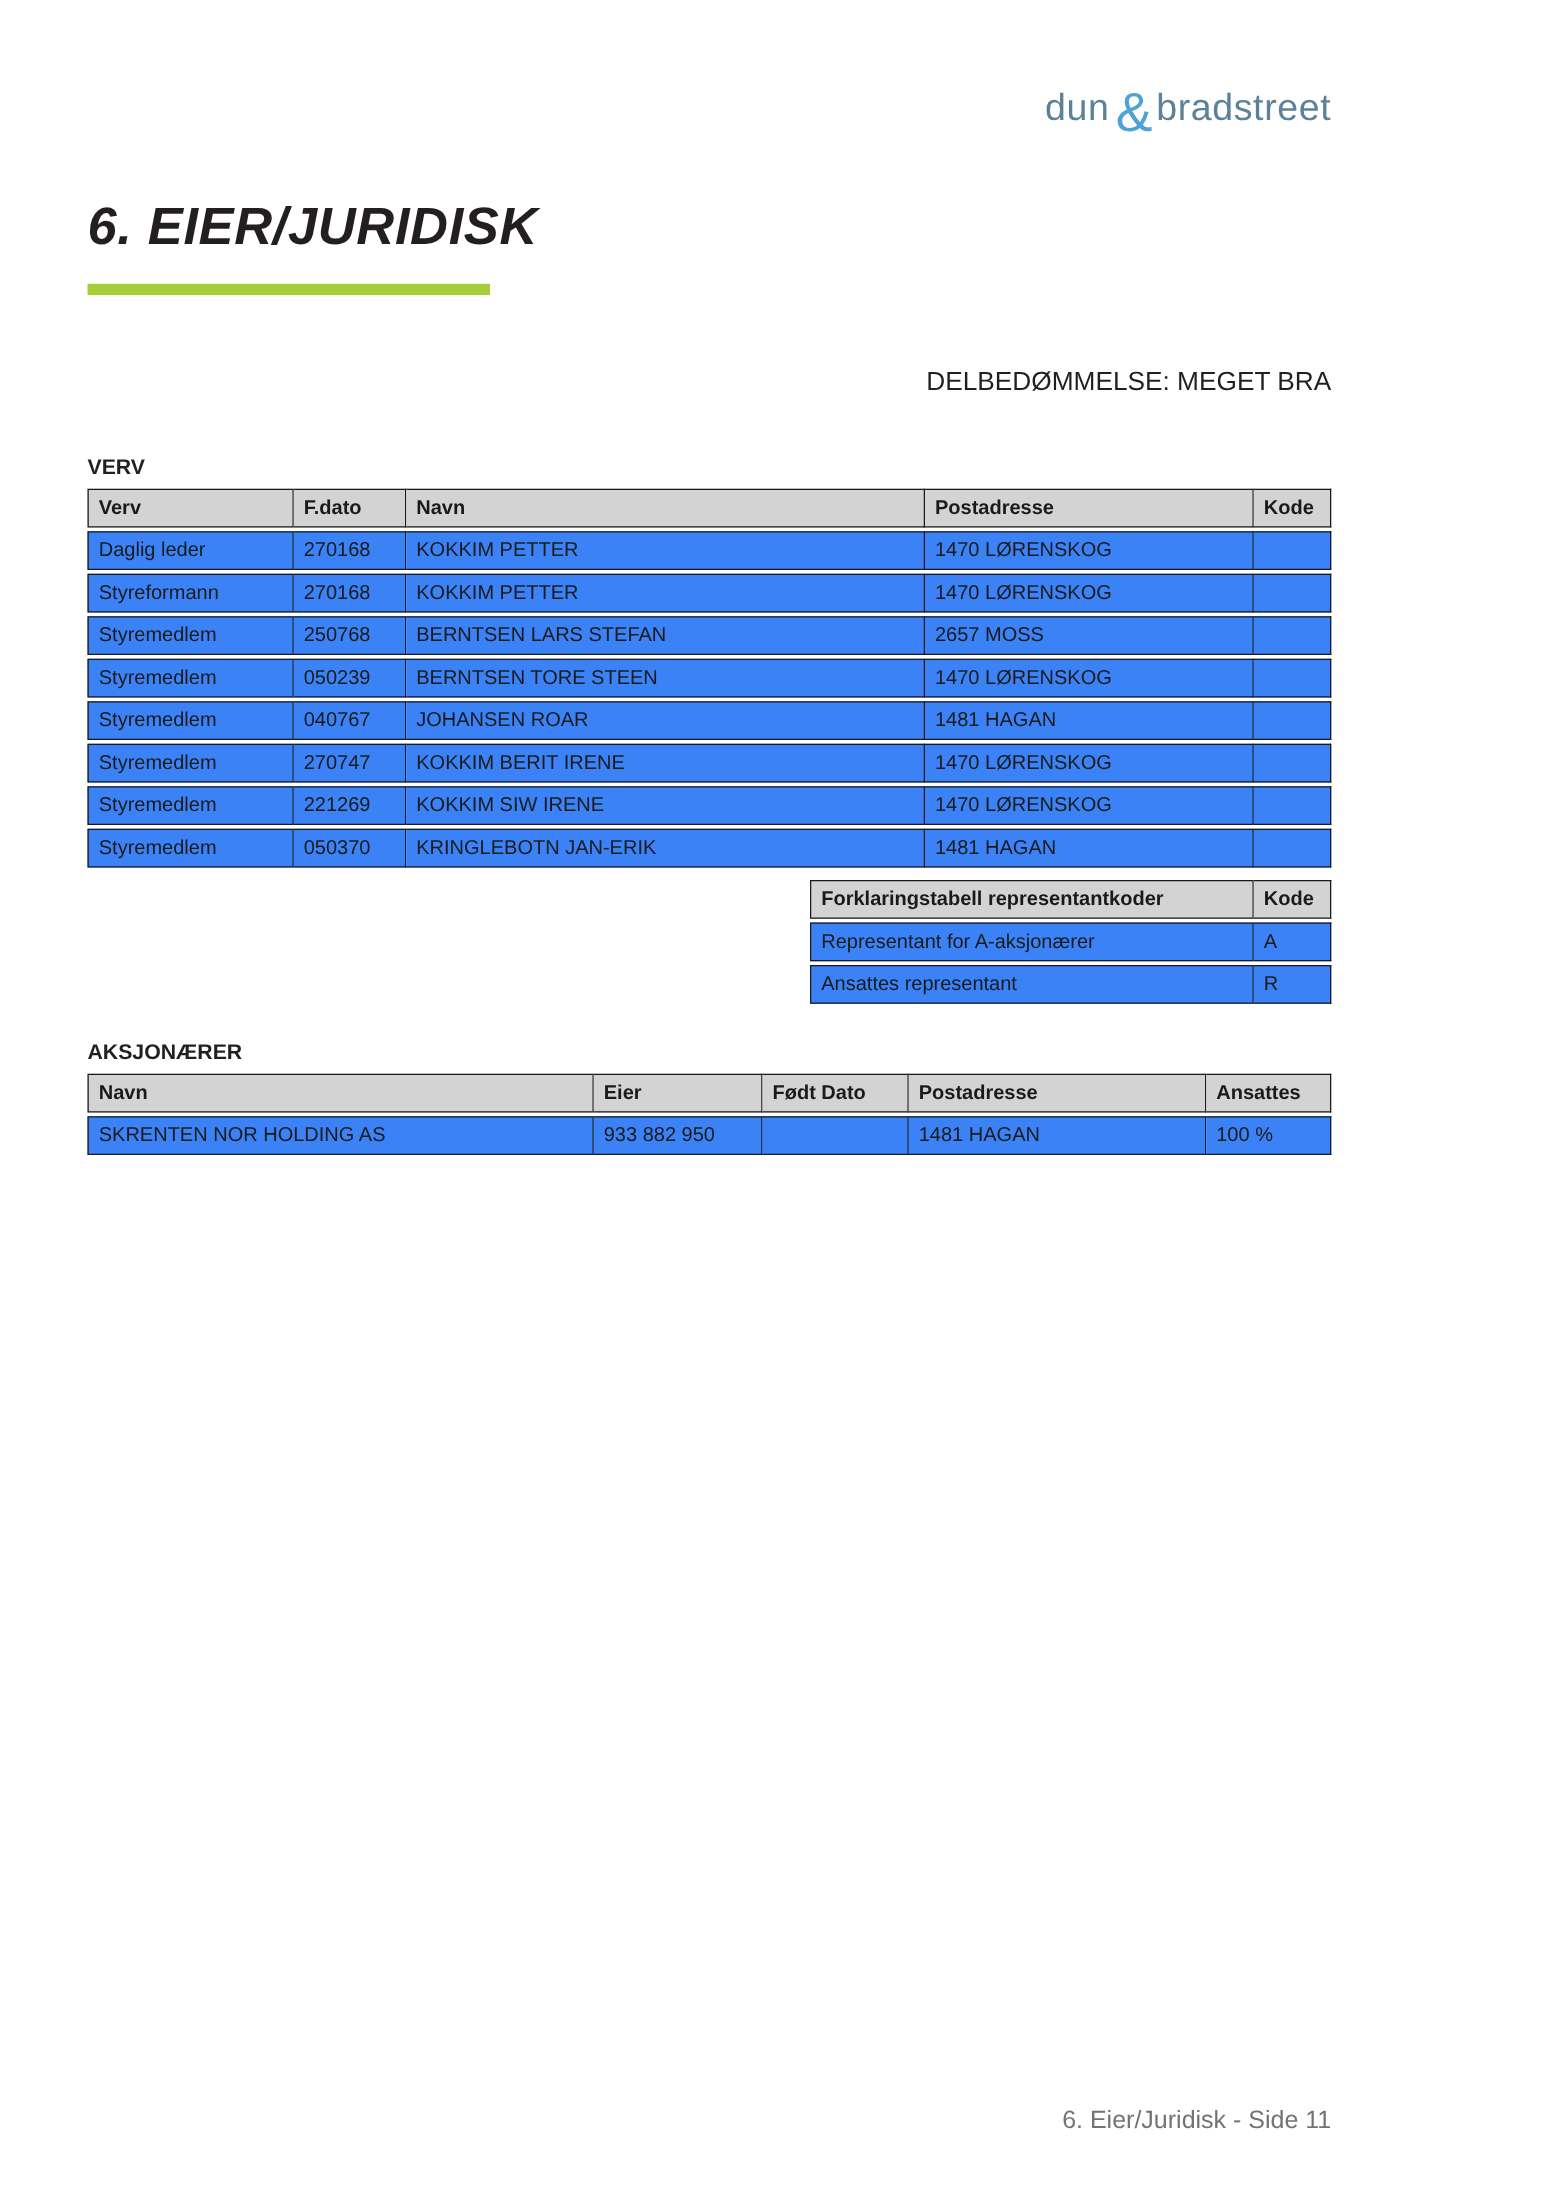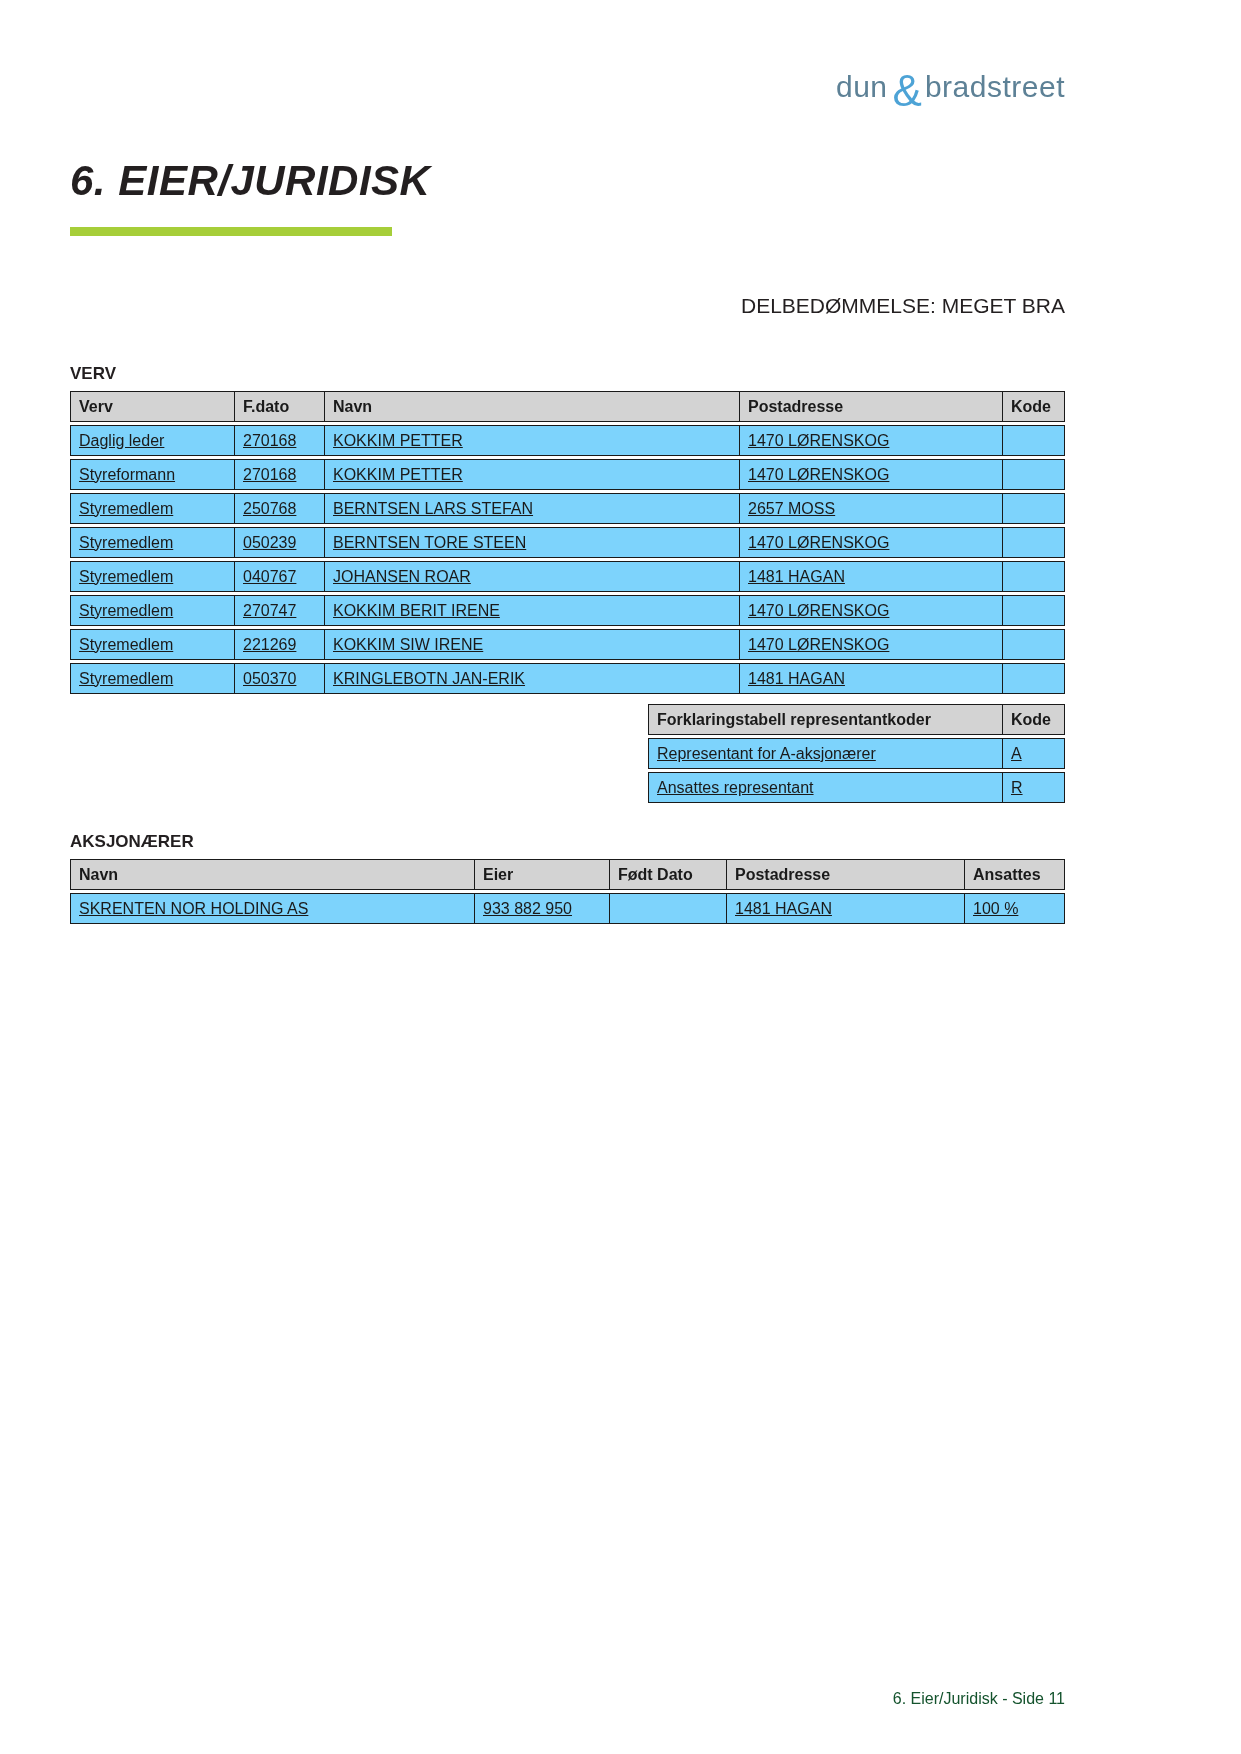--- a/index.html
+++ b/index.html
@@ -95,33 +95,33 @@
     white-space: nowrap;
   }
   table.tbl th:first-child, table.tbl td:first-child {
     border-left: 1px solid #1a1a1a;
   }
   table.tbl th {
     background: var(--header_gray, #d3d3d3);
     font-weight: 700;
     color: #1a1a1a;
   }
-  table.tbl td { background: #7dd3fc; font-weight: 400; text-decoration: underline; }
+  table.tbl td { background: #3b82f6; font-weight: 400; }
 
   .tbl-verv { width: 995px; }
   .fork-wrap { width: 995px; display: flex; justify-content: flex-end; }
   .tbl-fork { width: 417px; margin-top: 32px; }
   .tbl-aksj { width: 995px; }
 
   .page-footer {
     position: absolute;
     right: 176px;
     bottom: 46px;
-    font-size: 16px;
-    color: #14532d;
+    font-size: 20px;
+    color: #737373;
   }
 </style>
 </head>
 <body>
 
 <div class="page">
   <div class="content">
 
     <div class="logo-row">
       <span class="logo-dun">dun</span>

